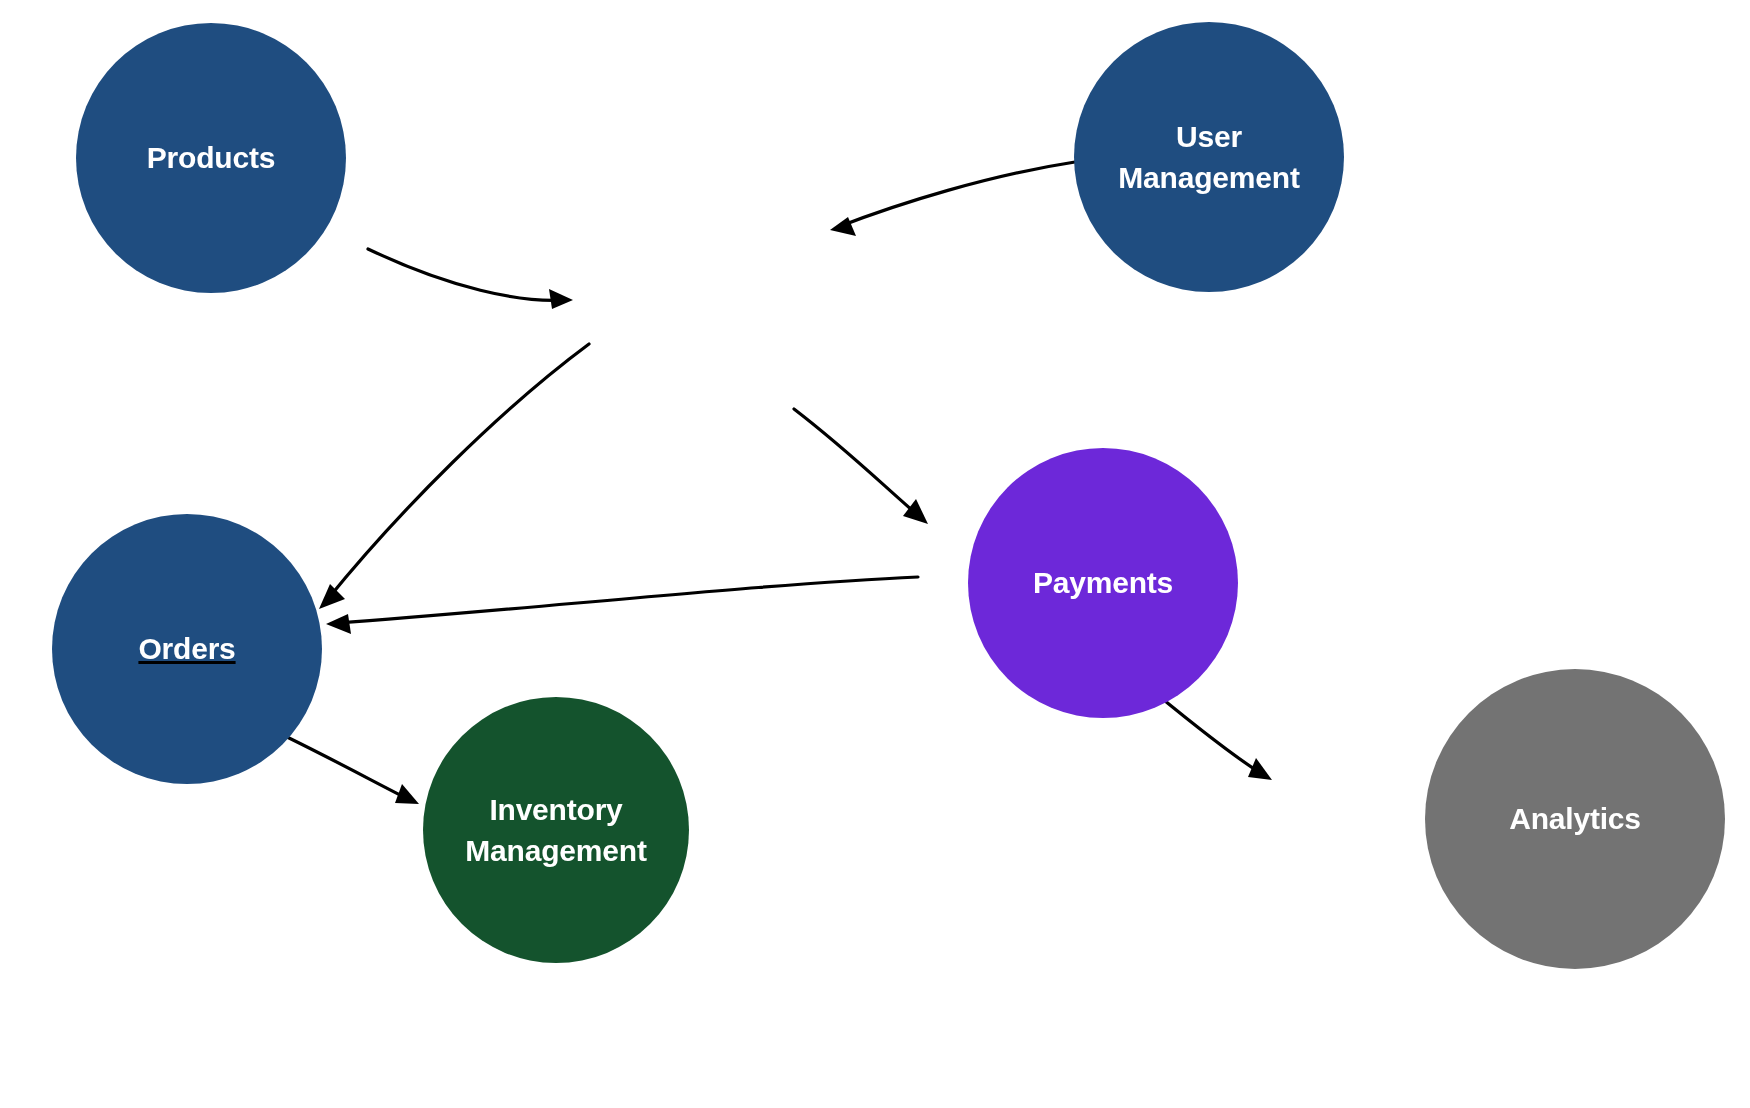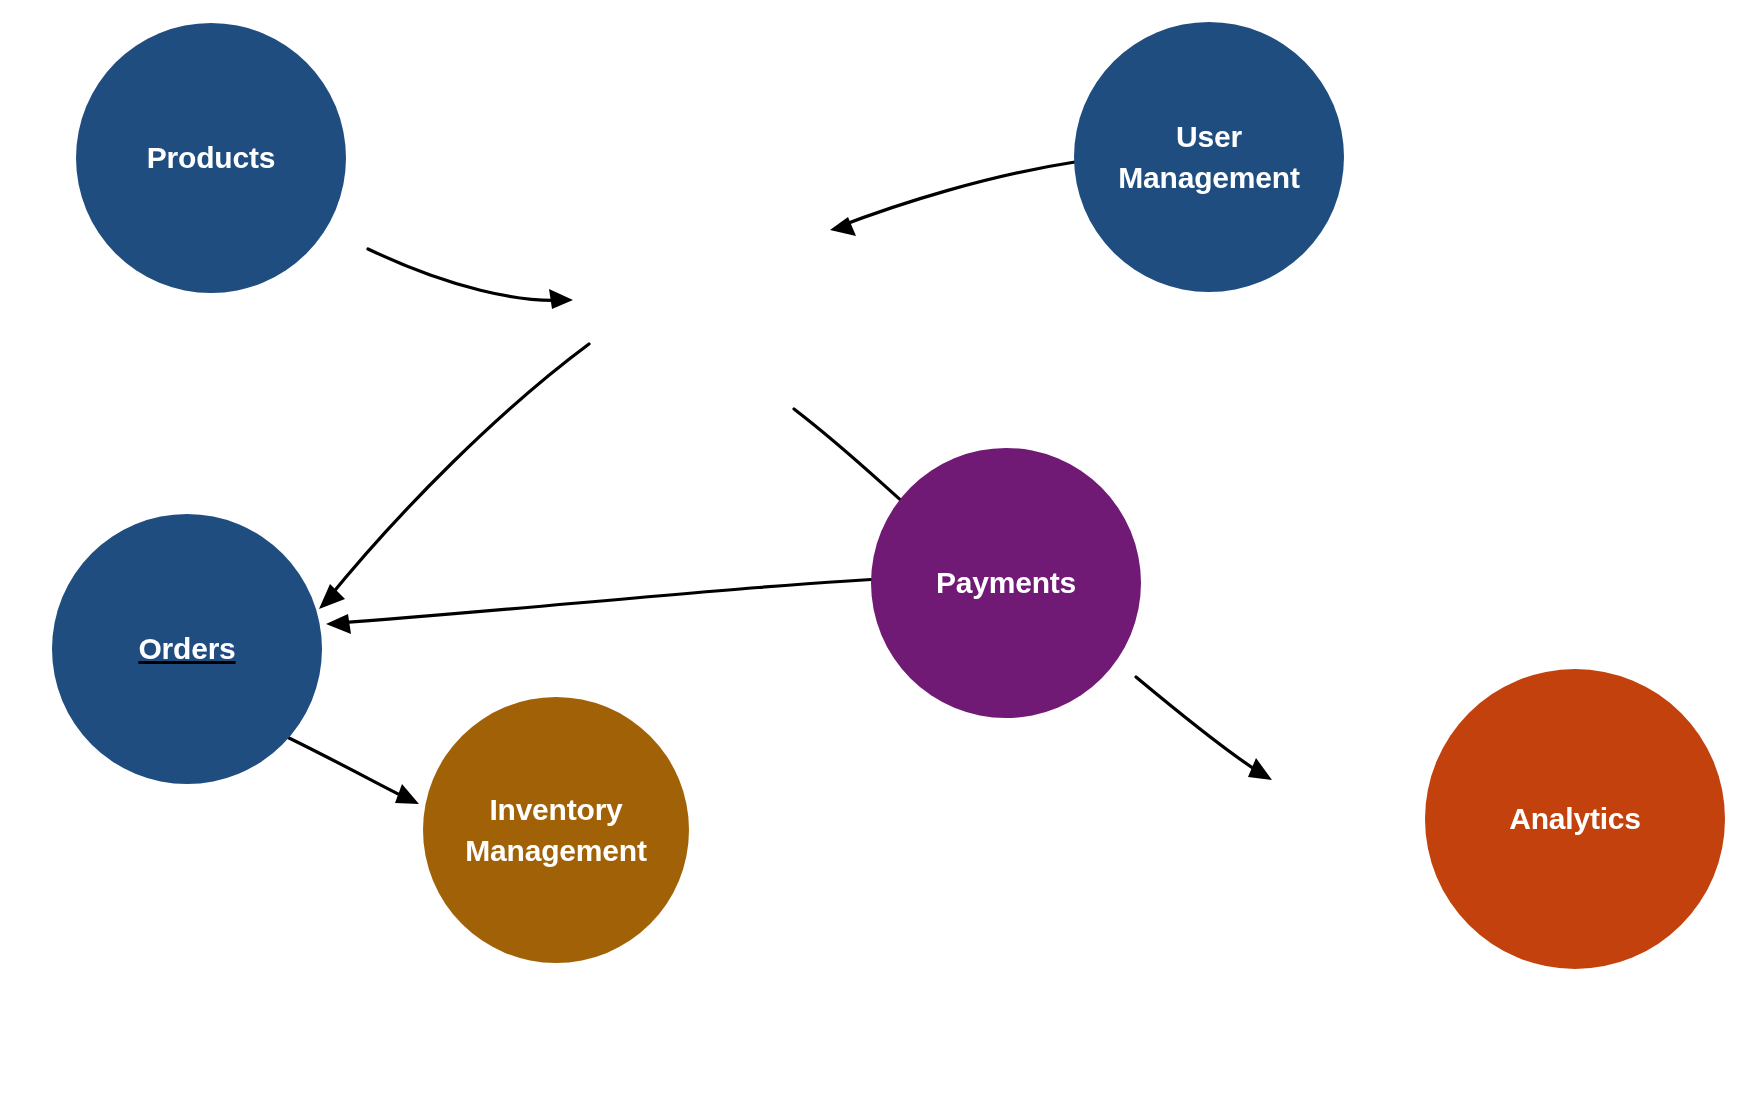--- a/index.html
+++ b/index.html
@@ -108,26 +108,26 @@
 
   <div class="node" style="left:1074px; top:22px; width:270px; height:270px; background:#1f4d80;">
     <span class="node-label">User
 Management</span>
   </div>
 
   <div class="node" style="left:52px; top:514px; width:270px; height:270px; background:#1f4d80;text-decoration:underline;">
     <span class="node-label">Orders</span>
   </div>
 
-  <div class="node" style="left:871px; top:448px; width:270px; height:270px; background:#701a75;">
+  <div class="node" style="left:968px; top:448px; width:270px; height:270px; background:#6d28d9;">
     <span class="node-label">Payments</span>
   </div>
 
-  <div class="node" style="left:423px; top:697px; width:266px; height:266px; background:#a16207;">
+  <div class="node" style="left:423px; top:697px; width:266px; height:266px; background:#14532d;">
     <span class="node-label">Inventory
 Management</span>
   </div>
 
-  <div class="node" style="left:1425px; top:669px; width:300px; height:300px; background:#c2410c;">
+  <div class="node" style="left:1425px; top:669px; width:300px; height:300px; background:#737373;">
     <span class="node-label">Analytics</span>
   </div>
 
 </div>
 
 </body></html>

